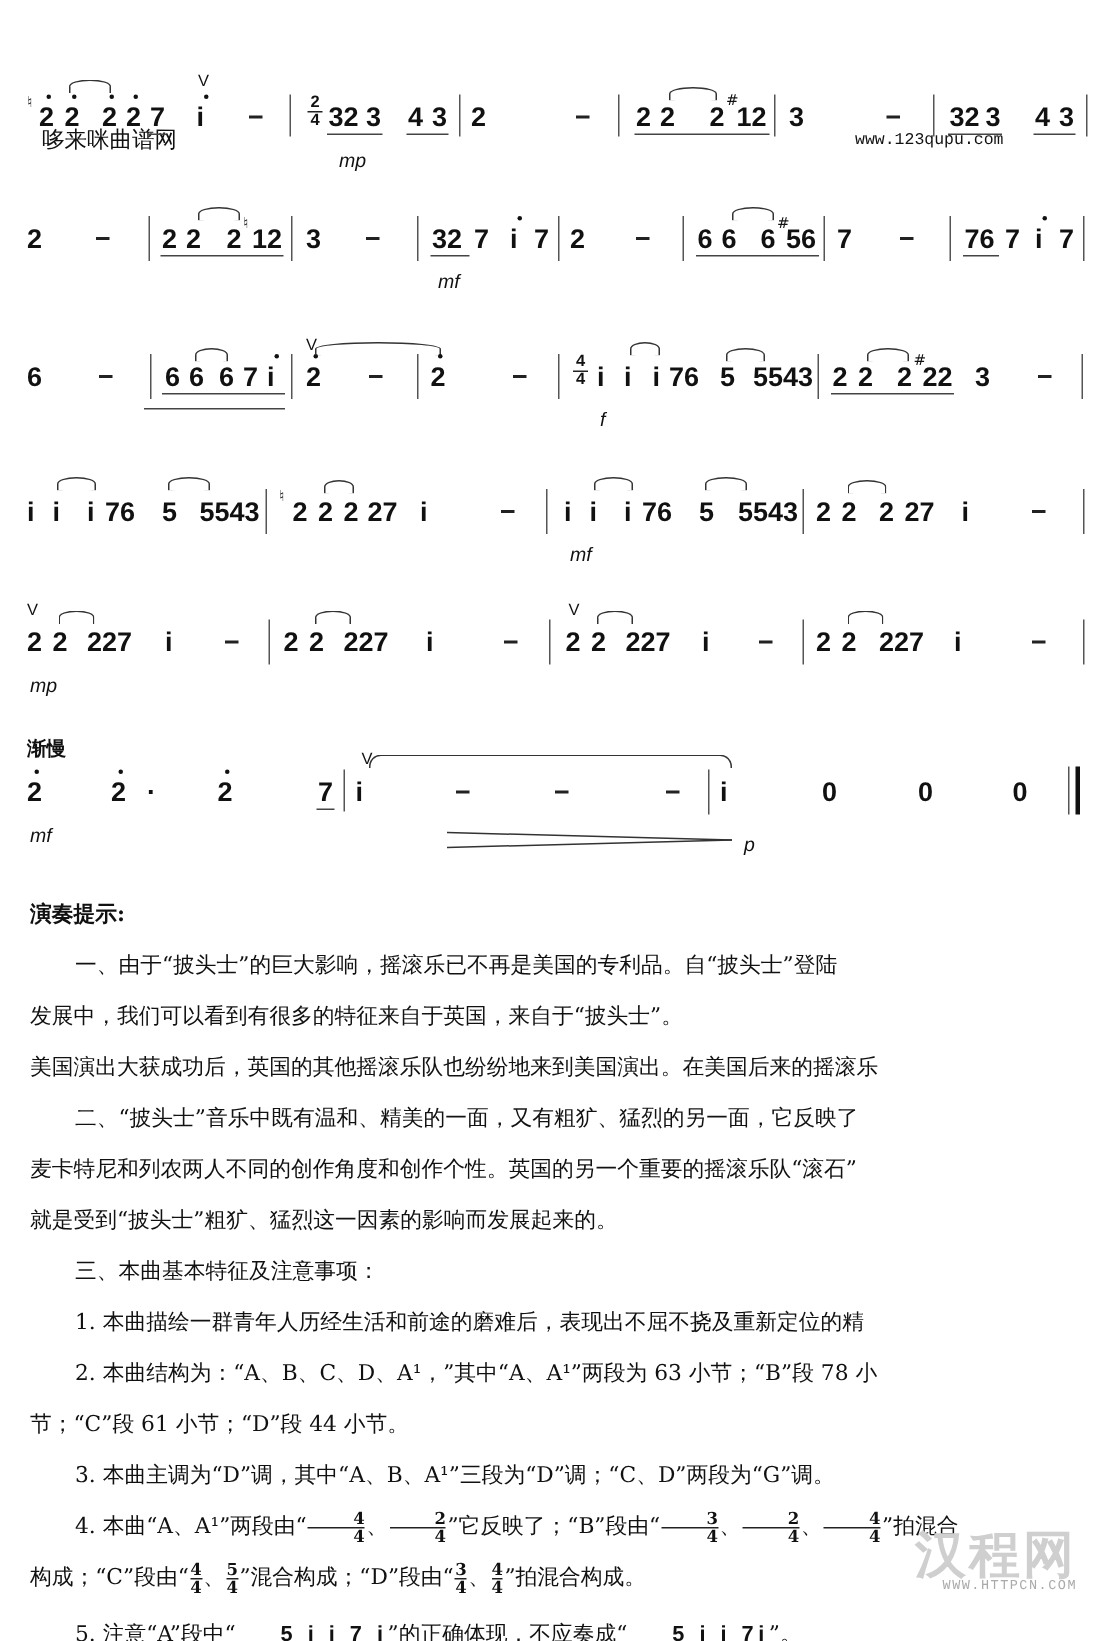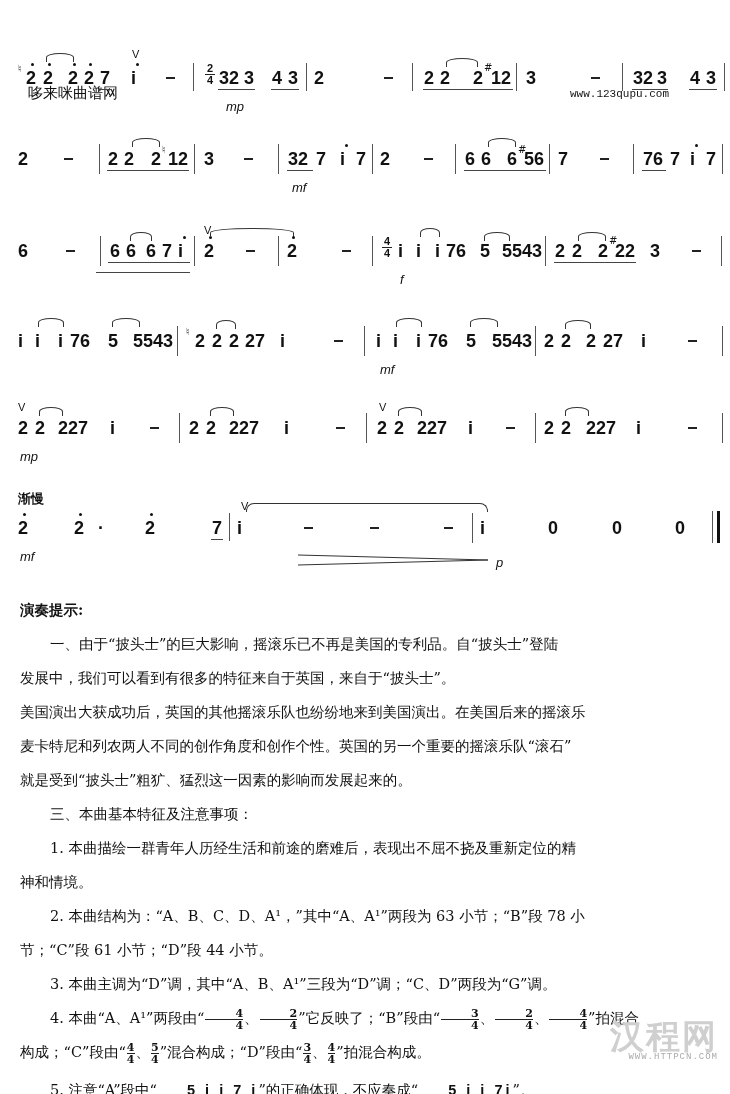--- a/index.html
+++ b/index.html
@@ -289,25 +289,25 @@
       <line x1="0" y1="12" x2="190" y2="7" stroke="#333" stroke-width="1"></line>
     </svg>
     <span class="dyn" style="left:496px;top:50px;">p</span>
   </div>
 
   <div class="text" style="top:592px;">
     <p class="h">演奏提示:</p>
     <p class="ind">一、由于“披头士”的巨大影响，摇滚乐已不再是美国的专利品。自“披头士”登陆</p>
     <p>发展中，我们可以看到有很多的特征来自于英国，来自于“披头士”。</p>
     <p>美国演出大获成功后，英国的其他摇滚乐队也纷纷地来到美国演出。在美国后来的摇滚乐</p>
+    <p class="ind">二、“披头士”音乐中既有温和、精美的一面，又有粗犷、猛烈的另一面，它反映了</p>
     <p>麦卡特尼和列农两人不同的创作角度和创作个性。英国的另一个重要的摇滚乐队“滚石”</p>
     <p>就是受到“披头士”粗犷、猛烈这一因素的影响而发展起来的。</p>
     <p class="ind">三、本曲基本特征及注意事项：</p>
     <p class="ind">1. 本曲描绘一群青年人历经生活和前途的磨难后，表现出不屈不挠及重新定位的精</p>
-    <p>神和情境。</p>
     <p class="ind">2. 本曲结构为：“A、B、C、D、A¹，”其中“A、A¹”两段为 63 小节；“B”段 78 小</p>
     <p>节；“C”段 61 小节；“D”段 44 小节。</p>
     <p class="ind">3. 本曲主调为“D”调，其中“A、B、A¹”三段为“D”调；“C、D”两段为“G”调。</p>
     <p class="ind">
       <span>4. 本曲“A、A¹”两段由“</span><span class="frac"><span>4</span><span>4</span></span><span>、</span><span class="frac"><span>2</span><span>4</span></span><span>”它反映了；“B”段由“</span><span class="frac"><span>3</span><span>4</span></span><span>、</span><span class="frac"><span>2</span><span>4</span></span><span>、</span><span class="frac"><span>4</span><span>4</span></span><span>”拍混合</span>
     </p>
     <p>
       <span>构成；“C”段由“</span><span class="frac"><span>4</span><span>4</span></span><span>、</span><span class="frac"><span>5</span><span>4</span></span><span>”混合构成；“D”段由“</span><span class="frac"><span>3</span><span>4</span></span><span>、</span><span class="frac"><span>4</span><span>4</span></span><span>”拍混合构成。</span>
     </p>
     <p class="ind" style="margin-top:6px;">

